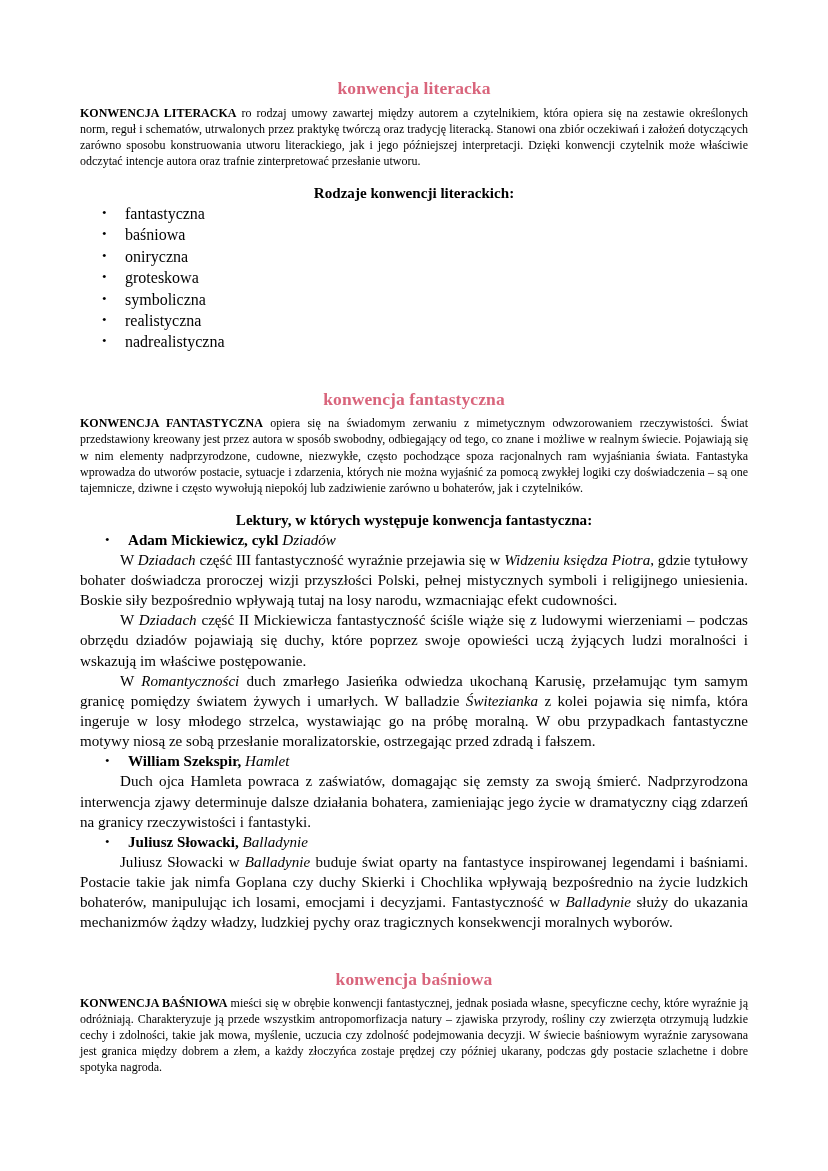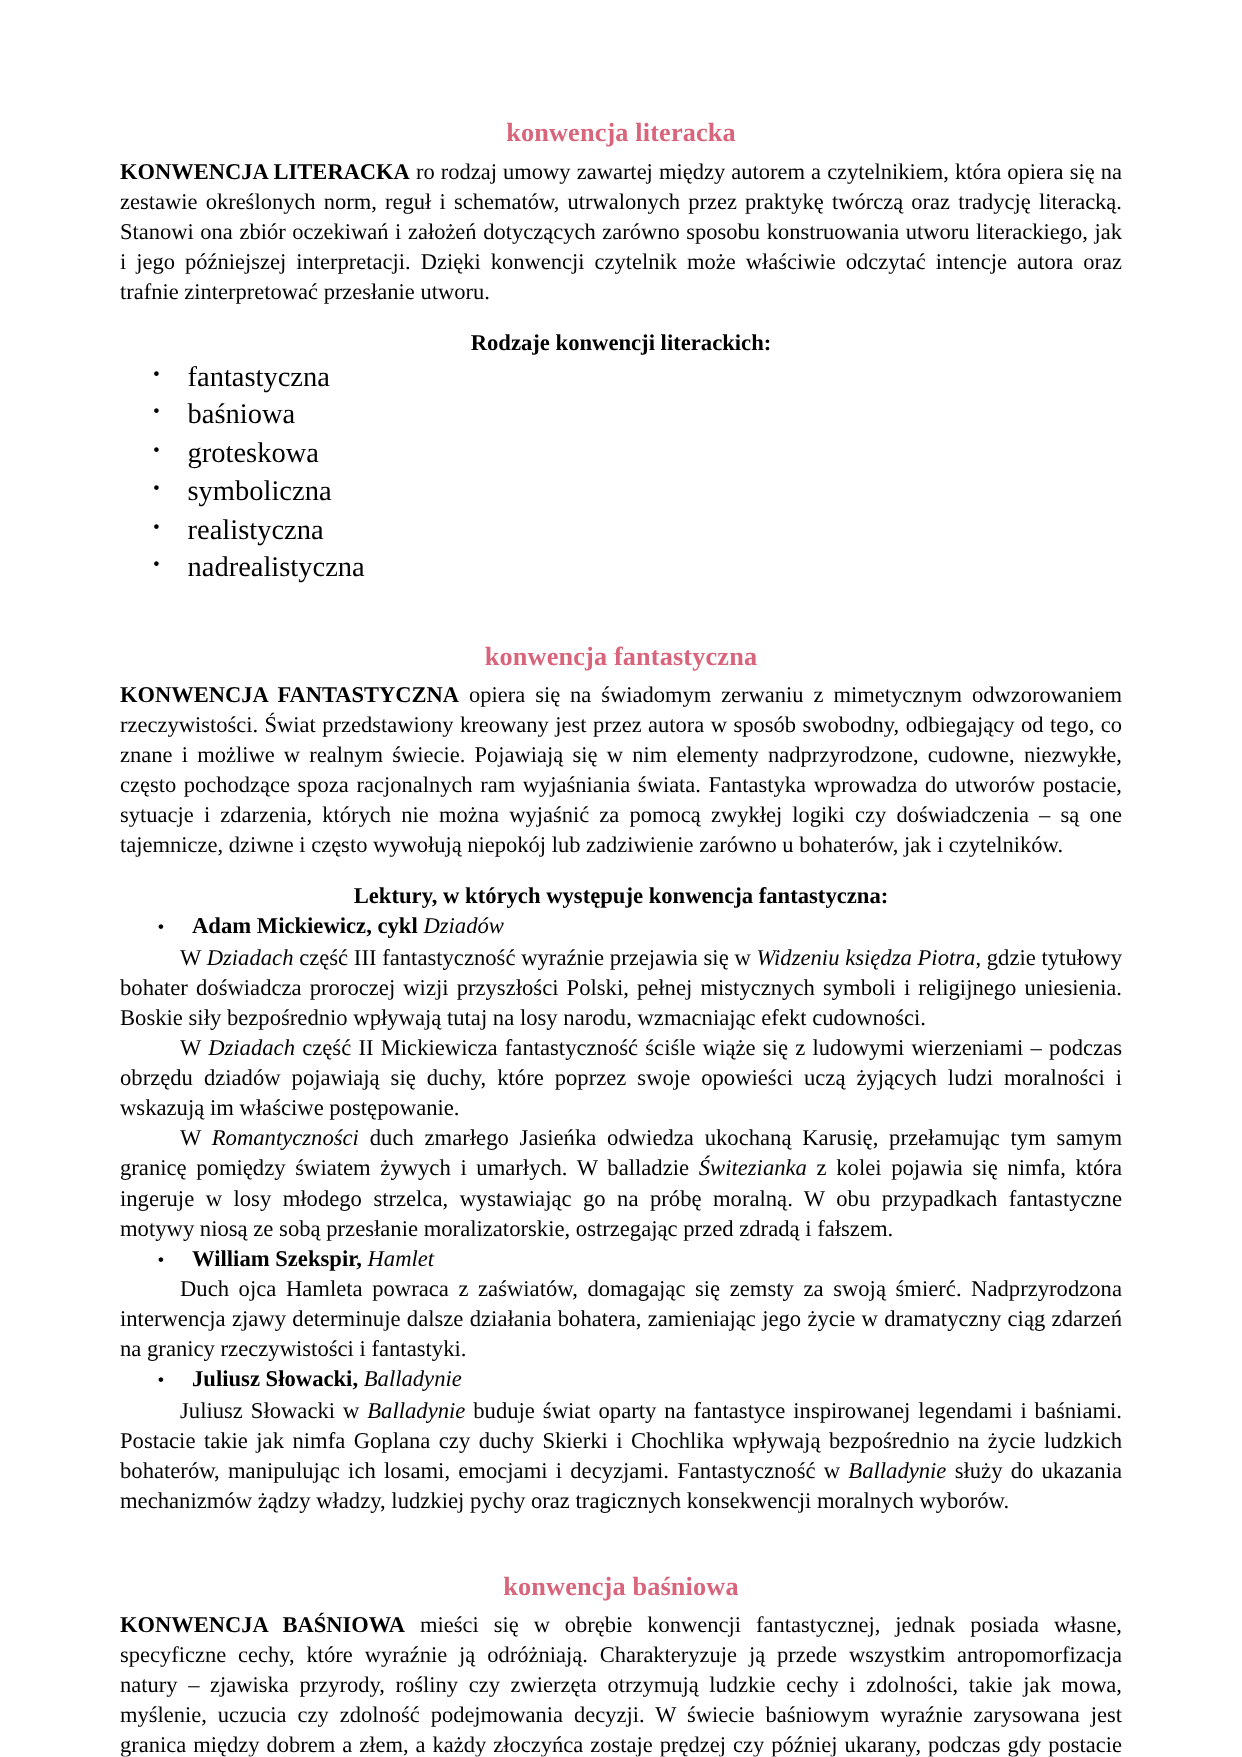--- a/index.html
+++ b/index.html
@@ -36,21 +36,21 @@
     margin: 0 0 5px 0;
     padding: 0;
     line-height: 1.25;
     letter-spacing: 0.1px;
   }
   h2.section-heading.spaced-top-lg {
     margin-top: 36px;
   }
 
   p.para {
-    font-size: 15px;
+    font-size: 12px;
     line-height: 1.335;
     text-align: justify;
     margin: 0;
     padding: 0;
     hyphens: none;
   }
 
   p.lead-bold-start {
     margin: 0;
   }
@@ -65,21 +65,21 @@
   }
   .gap-sm { height: 14px; }
 
   ul.bullets {
     list-style: none;
     margin: 0;
     padding: 0;
   }
   ul.bullets > li {
     position: relative;
-    font-size: 19px;
+    font-size: 16px;
     line-height: 1.335;
     padding-left: 45px;
     margin: 0;
     text-align: left;
   }
   ul.bullets > li::before {
     content: "\2022";
     position: absolute;
     left: 22px;
     top: 0;
@@ -138,20 +138,21 @@
 
     <p class="para lead-bold-start"><b>KONWENCJA LITERACKA</b><span> ro rodzaj umowy zawartej między autorem a czytelnikiem, która opiera się na zestawie określonych norm, reguł i schematów, utrwalonych przez praktykę twórczą oraz tradycję literacką. Stanowi ona zbiór oczekiwań i założeń dotyczących zarówno sposobu konstruowania utworu literackiego, jak i jego późniejszej interpretacji. Dzięki konwencji czytelnik może właściwie odczytać intencje autora oraz trafnie zinterpretować przesłanie utworu.</span></p>
 
     <div class="gap-sm"></div>
 
     <h3 class="sub-heading">Rodzaje konwencji literackich:</h3>
 
     <ul class="bullets">
         <li>fantastyczna</li>
         <li>baśniowa</li>
+        <li>oniryczna</li>
         <li>groteskowa</li>
         <li>symboliczna</li>
         <li>realistyczna</li>
         <li>nadrealistyczna</li>
       </ul>
 
     <h2 class="section-heading spaced-top-lg">konwencja fantastyczna</h2>
 
     <p class="para lead-bold-start"><b>KONWENCJA FANTASTYCZNA</b><span> opiera się na świadomym zerwaniu z mimetycznym odwzorowaniem rzeczywistości. Świat przedstawiony kreowany jest przez autora w sposób swobodny, odbiegający od tego, co znane i możliwe w realnym świecie. Pojawiają się w nim elementy nadprzyrodzone, cudowne, niezwykłe, często pochodzące spoza racjonalnych ram wyjaśniania świata. Fantastyka wprowadza do utworów postacie, sytuacje i zdarzenia, których nie można wyjaśnić za pomocą zwykłej logiki czy doświadczenia – są one tajemnicze, dziwne i często wywołują niepokój lub zadziwienie zarówno u bohaterów, jak i czytelników.</span></p>
 

